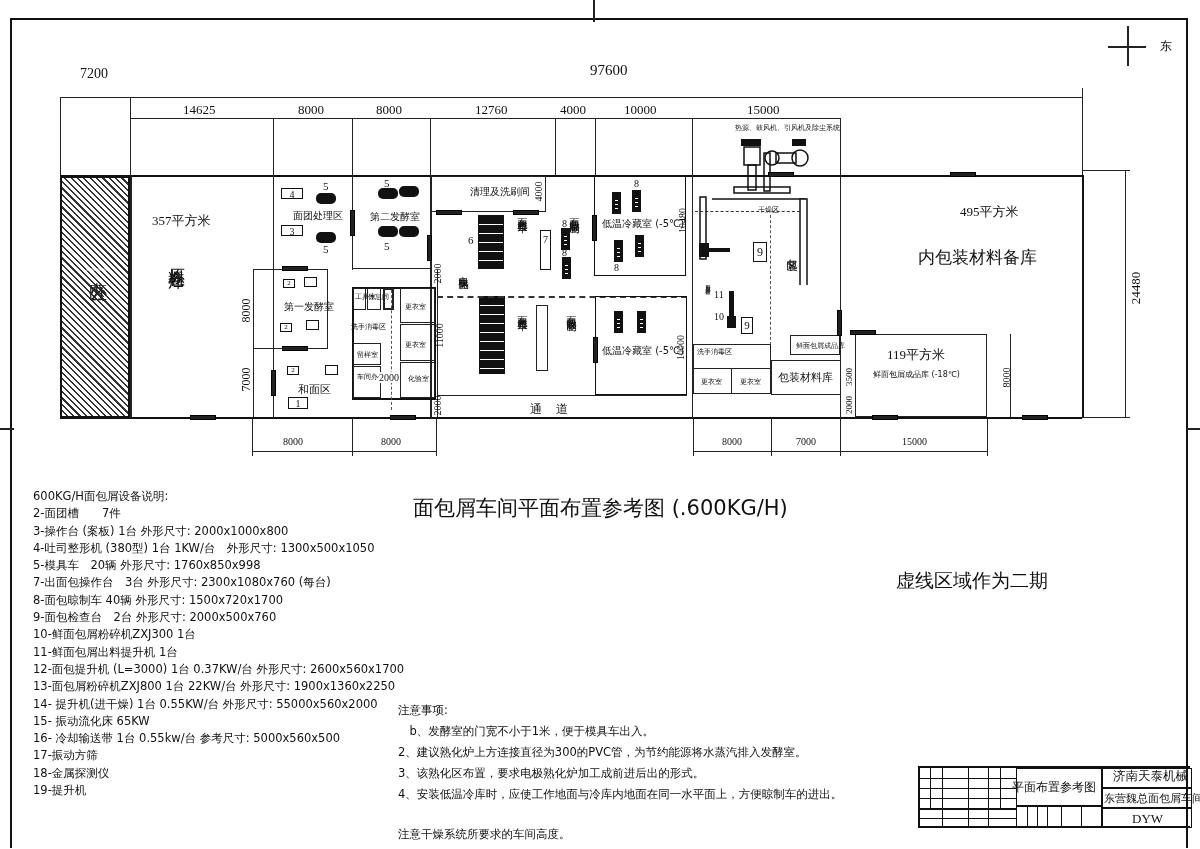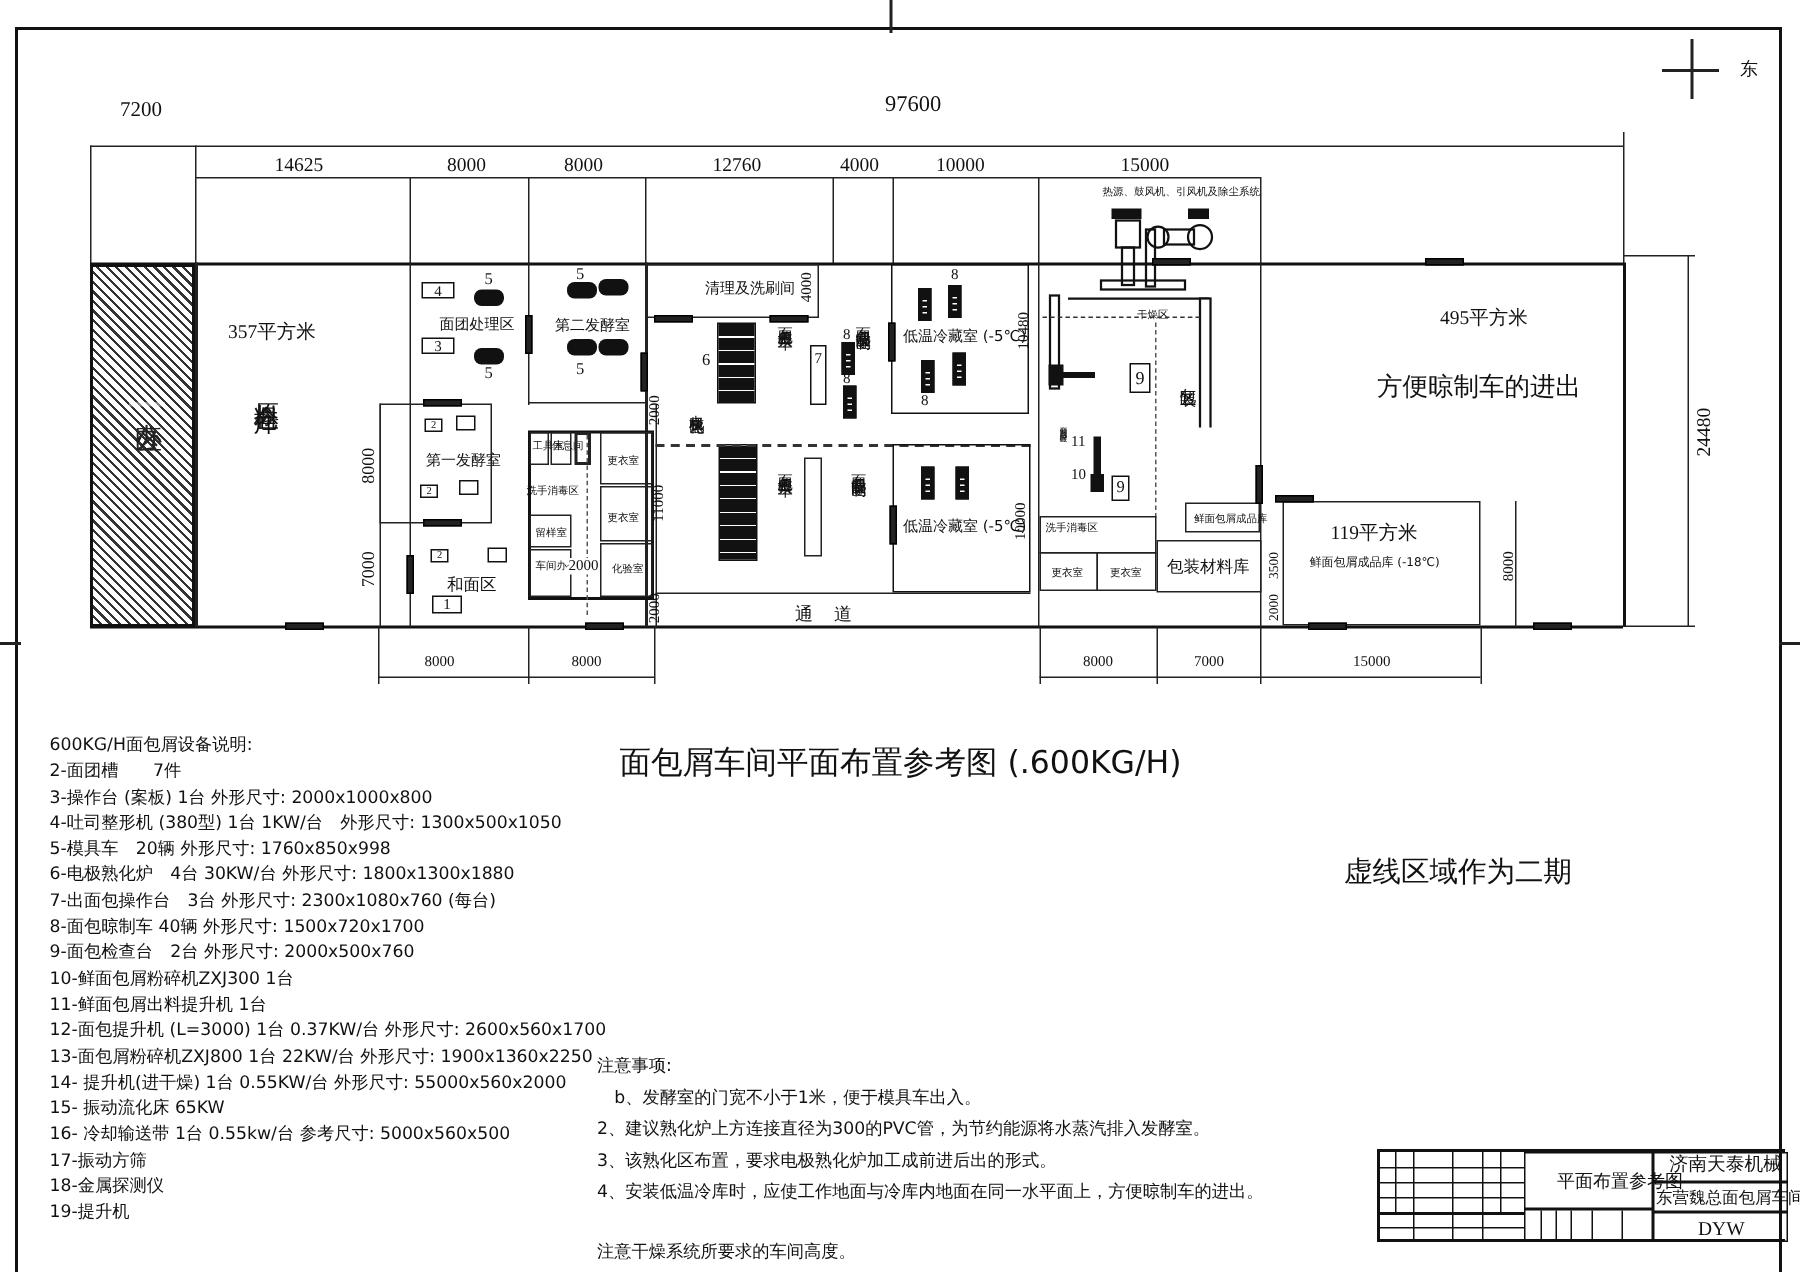--- a/index.html
+++ b/index.html
@@ -240,21 +240,21 @@
 <div class="lbl" style="left:778px;top:370px;font-size:11px;">包装材料库</div>
 <div class="thin" style="left:790px;top:335px;width:50px;height:20px;"></div>
 <div class="lbl-sm" style="left:796px;top:341px;">鲜面包屑成品库</div>
 <div class="door-v" style="left:837px;top:310px;"></div>
 <div class="dimv" style="left:840px;top:372px;font-size:9px;">3500</div>
 <div class="dimv" style="left:840px;top:400px;font-size:9px;">2000</div>
 
 <div class="door-h" style="left:950px;top:172px;"></div>
 <div class="door-h" style="left:768px;top:172px;"></div>
 <div class="lbl" style="left:960px;top:203px;font-size:13px;font-family:'Liberation Serif',serif;">495平方米</div>
-<div class="lbl" style="left:918px;top:246px;font-size:17px;">方便晾制车的进出</div>
+<div class="lbl" style="left:918px;top:246px;font-size:17px;">内包装材料备库</div>
 
 <div class="thin" style="left:855px;top:334px;width:132px;height:83px;"></div>
 <div class="door-h" style="left:850px;top:330px;"></div>
 <div class="door-h" style="left:872px;top:415px;"></div>
 <div class="door-h" style="left:1022px;top:415px;"></div>
 <div class="lbl" style="left:887px;top:346px;font-size:13px;font-family:'Liberation Serif',serif;">119平方米</div>
 <div class="lbl" style="left:873px;top:369px;font-size:8px;">鲜面包屑成品库 (-18℃)</div>
 <div class="vl" style="left:1010px;top:334px;height:84px;"></div>
 <div class="dimv" style="left:996px;top:372px;font-size:10px;">8000</div>
 
@@ -275,21 +275,20 @@
 
 <div class="lbl" style="left:413px;top:494px;font-size:21px;font-family:'DejaVu Sans',sans-serif;">面包屑车间平面布置参考图 (.600KG/H)</div>
 <div class="lbl" style="left:896px;top:568px;font-size:19px;">虚线区域作为二期</div>
 
 <div class="legend">
   <div>600KG/H面包屑设备说明:</div>
   <div>2-面团槽　　7件</div>
   <div>3-操作台 (案板) 1台 外形尺寸: 2000x1000x800</div>
   <div>4-吐司整形机 (380型) 1台 1KW/台　外形尺寸: 1300x500x1050</div>
   <div>5-模具车　20辆 外形尺寸: 1760x850x998</div>
-  <div>6-电极熟化炉　4台 30KW/台 外形尺寸: 1800x1300x1880</div>
   <div>7-出面包操作台　3台 外形尺寸: 2300x1080x760 (每台)</div>
   <div>8-面包晾制车 40辆 外形尺寸: 1500x720x1700</div>
   <div>9-面包检查台　2台 外形尺寸: 2000x500x760</div>
   <div>10-鲜面包屑粉碎机ZXJ300 1台</div>
   <div>11-鲜面包屑出料提升机 1台</div>
   <div>12-面包提升机 (L=3000) 1台 0.37KW/台 外形尺寸: 2600x560x1700</div>
   <div>13-面包屑粉碎机ZXJ800 1台 22KW/台 外形尺寸: 1900x1360x2250</div>
   <div>14- 提升机(进干燥) 1台 0.55KW/台 外形尺寸: 55000x560x2000</div>
   <div>15- 振动流化床 65KW</div>
   <div>16- 冷却输送带 1台 0.55kw/台 参考尺寸: 5000x560x500</div>
@@ -314,21 +313,21 @@
     linear-gradient(#111,#111) 0 20px/96px 1px no-repeat,
     linear-gradient(#111,#111) 0 30px/96px 1px no-repeat,
     linear-gradient(#111,#111) 0 40px/96px 2px no-repeat,
     linear-gradient(#111,#111) 0 50px/96px 1px no-repeat,
     linear-gradient(#111,#111) 10px 0/1px 40px no-repeat,
     linear-gradient(#111,#111) 22px 0/1px 60px no-repeat,
     linear-gradient(#111,#111) 48px 0/1px 60px no-repeat,
     linear-gradient(#111,#111) 68px 0/1px 60px no-repeat,
     linear-gradient(#111,#111) 80px 0/1px 40px no-repeat;"></div>
   <div class="tb-cell" style="left:96px;top:0;width:86px;height:38px;"></div>
-  <div class="tb-txt" style="left:118px;top:11px;">平面布置参考图</div>
+  <div class="tb-txt" style="left:92px;top:11px;">平面布置参考图</div>
   <div class="tb-cell" style="left:96px;top:38px;width:86px;height:22px;background:
     linear-gradient(#111,#111) 10px 0/1px 22px no-repeat,
     linear-gradient(#111,#111) 20px 0/1px 22px no-repeat,
     linear-gradient(#111,#111) 30px 0/1px 22px no-repeat,
     linear-gradient(#111,#111) 44px 0/1px 22px no-repeat,
     linear-gradient(#111,#111) 64px 0/1px 22px no-repeat;"></div>
   <div class="tb-cell" style="left:182px;top:0;width:90px;height:20px;"></div>
   <div class="tb-txt" style="left:193px;top:0;font-size:12.5px;">济南天泰机械</div>
   <div class="tb-cell" style="left:182px;top:20px;width:90px;height:20px;"></div>
   <div class="tb-txt" style="left:184px;top:23px;font-size:11px;">东营魏总面包屑车间</div>

